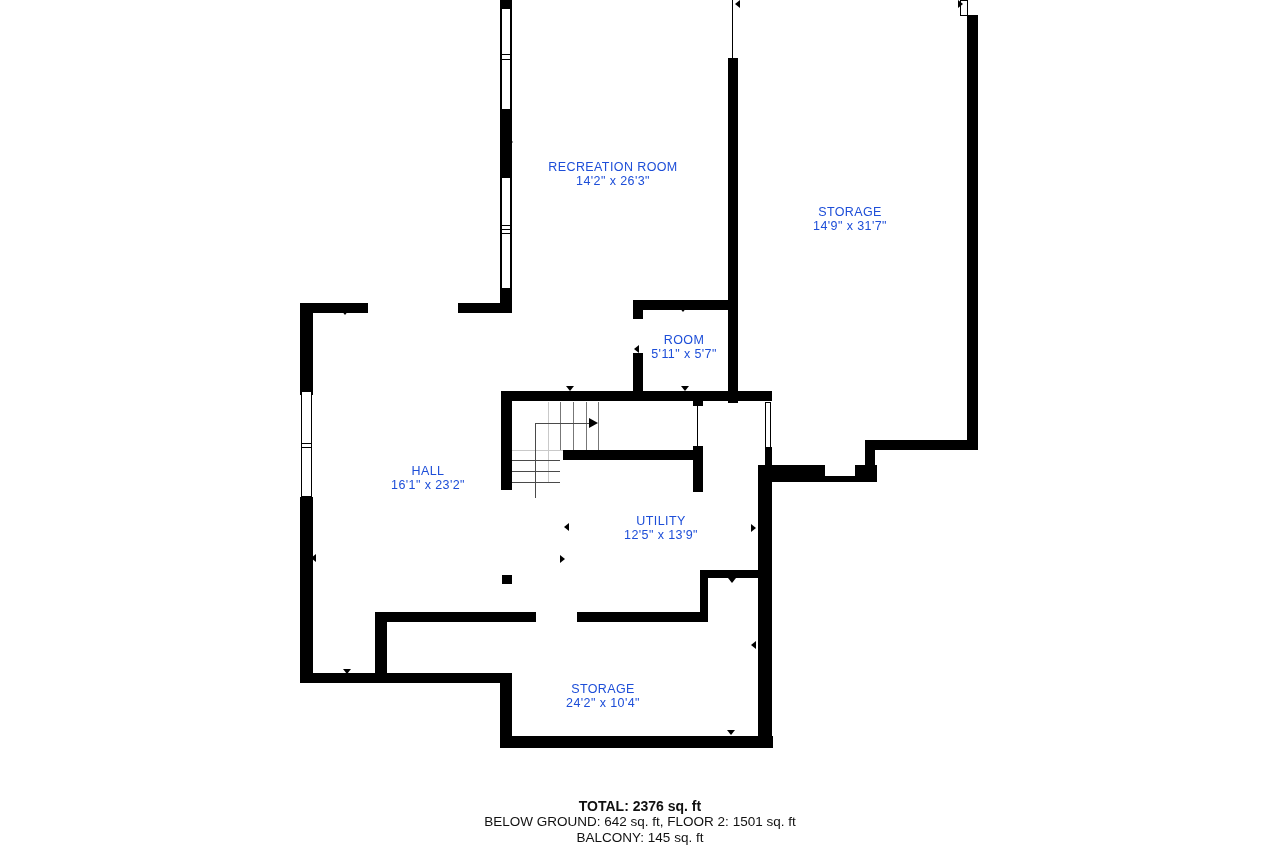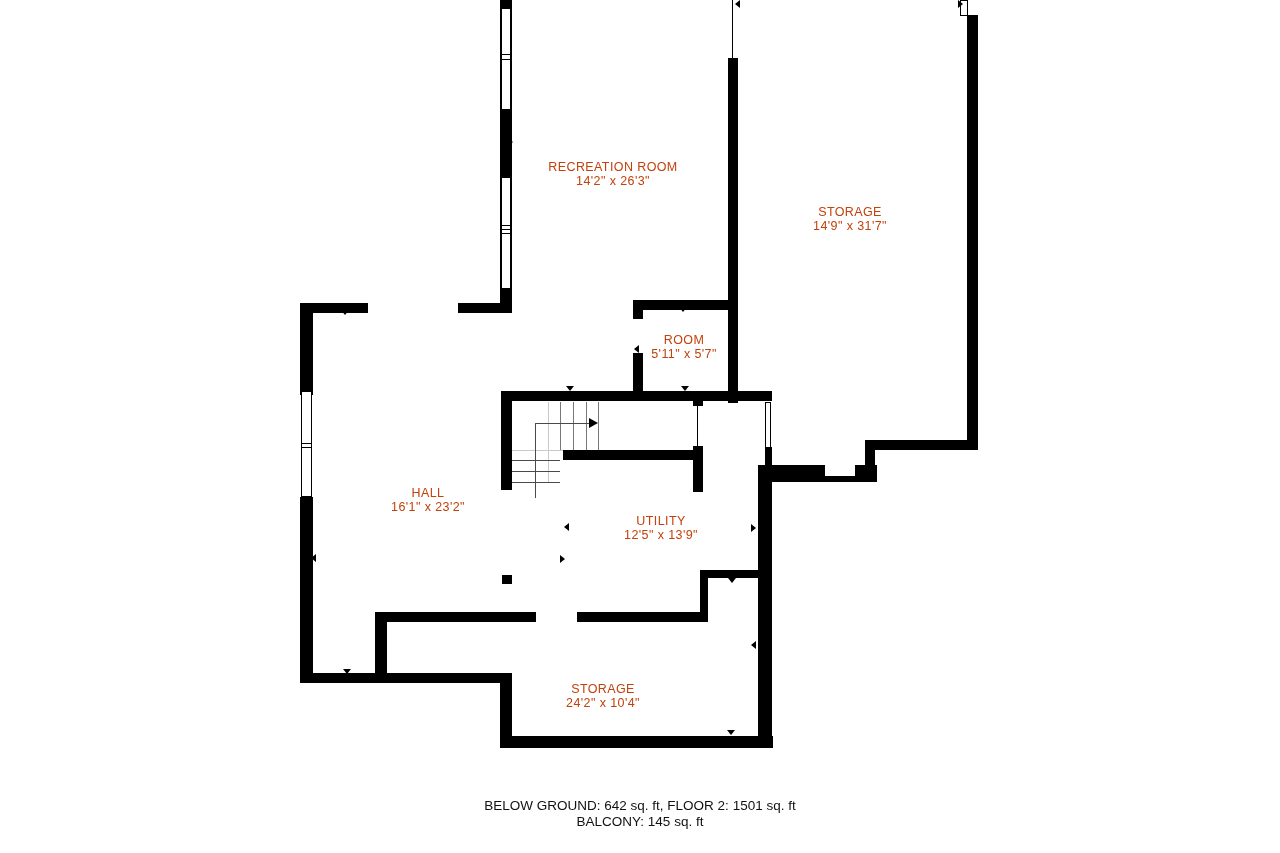--- a/index.html
+++ b/index.html
@@ -11,21 +11,21 @@
   #plan{position:absolute;left:0;top:0;width:1280px;height:760px}
   .w{position:absolute;background:var(--wall,#000)}
   .thin{position:absolute;background:var(--wall,#000)}
   .win{position:absolute;background:#fff;border:1px solid var(--wall,#000);box-sizing:border-box}
   .wdiv{position:absolute;background:var(--wall,#000);height:1px}
   .sline{position:absolute;background:var(--stair,#777)}
   .slight{position:absolute;background:#c9c9c9}
   .sdark{position:absolute;background:#4a4a4a}
   .room-label{
     position:absolute;transform:translate(-50%,-50%);
-    text-align:center;color:#c2410c;white-space:nowrap;
+    text-align:center;color:#1d4ed8;white-space:nowrap;
     font-size:12.5px;line-height:14px;letter-spacing:.4px;
   }
   .tick{position:absolute;width:0;height:0}
   .t-down{border-left:4px solid transparent;border-right:4px solid transparent;border-top:5px solid #000}
   .t-left{border-top:4px solid transparent;border-bottom:4px solid transparent;border-right:5px solid #000}
   .t-right{border-top:4px solid transparent;border-bottom:4px solid transparent;border-left:5px solid #000}
   .arrowhead{position:absolute;width:0;height:0;border-top:5px solid transparent;border-bottom:5px solid transparent;border-left:9px solid #000}
   #summary{
     position:absolute;left:0;right:0;top:798px;text-align:center;color:#111;
   }
@@ -123,31 +123,32 @@
     <div>14'2" x 26'3"</div>
   </div>
   <div class="room-label" style="left:850px;top:219px">
     <div>STORAGE</div>
     <div>14'9" x 31'7"</div>
   </div>
   <div class="room-label" style="left:684px;top:347px">
     <div>ROOM</div>
     <div>5'11" x 5'7"</div>
   </div>
-  <div class="room-label" style="left:428px;top:500px">
+  <div class="room-label" style="left:428px;top:478px">
     <div>HALL</div>
     <div>16'1" x 23'2"</div>
   </div>
   <div class="room-label" style="left:661px;top:528px">
     <div>UTILITY</div>
     <div>12'5" x 13'9"</div>
   </div>
   <div class="room-label" style="left:603px;top:696px">
     <div>STORAGE</div>
     <div>24'2" x 10'4"</div>
   </div>
 
 </div>
 
 <div id="summary">
+  <div class="total">TOTAL: 2376 sq. ft</div>
   <div class="line">BELOW GROUND: 642 sq. ft, FLOOR 2: 1501 sq. ft</div>
   <div class="line">BALCONY: 145 sq. ft</div>
 </div>
 
 </body></html>

